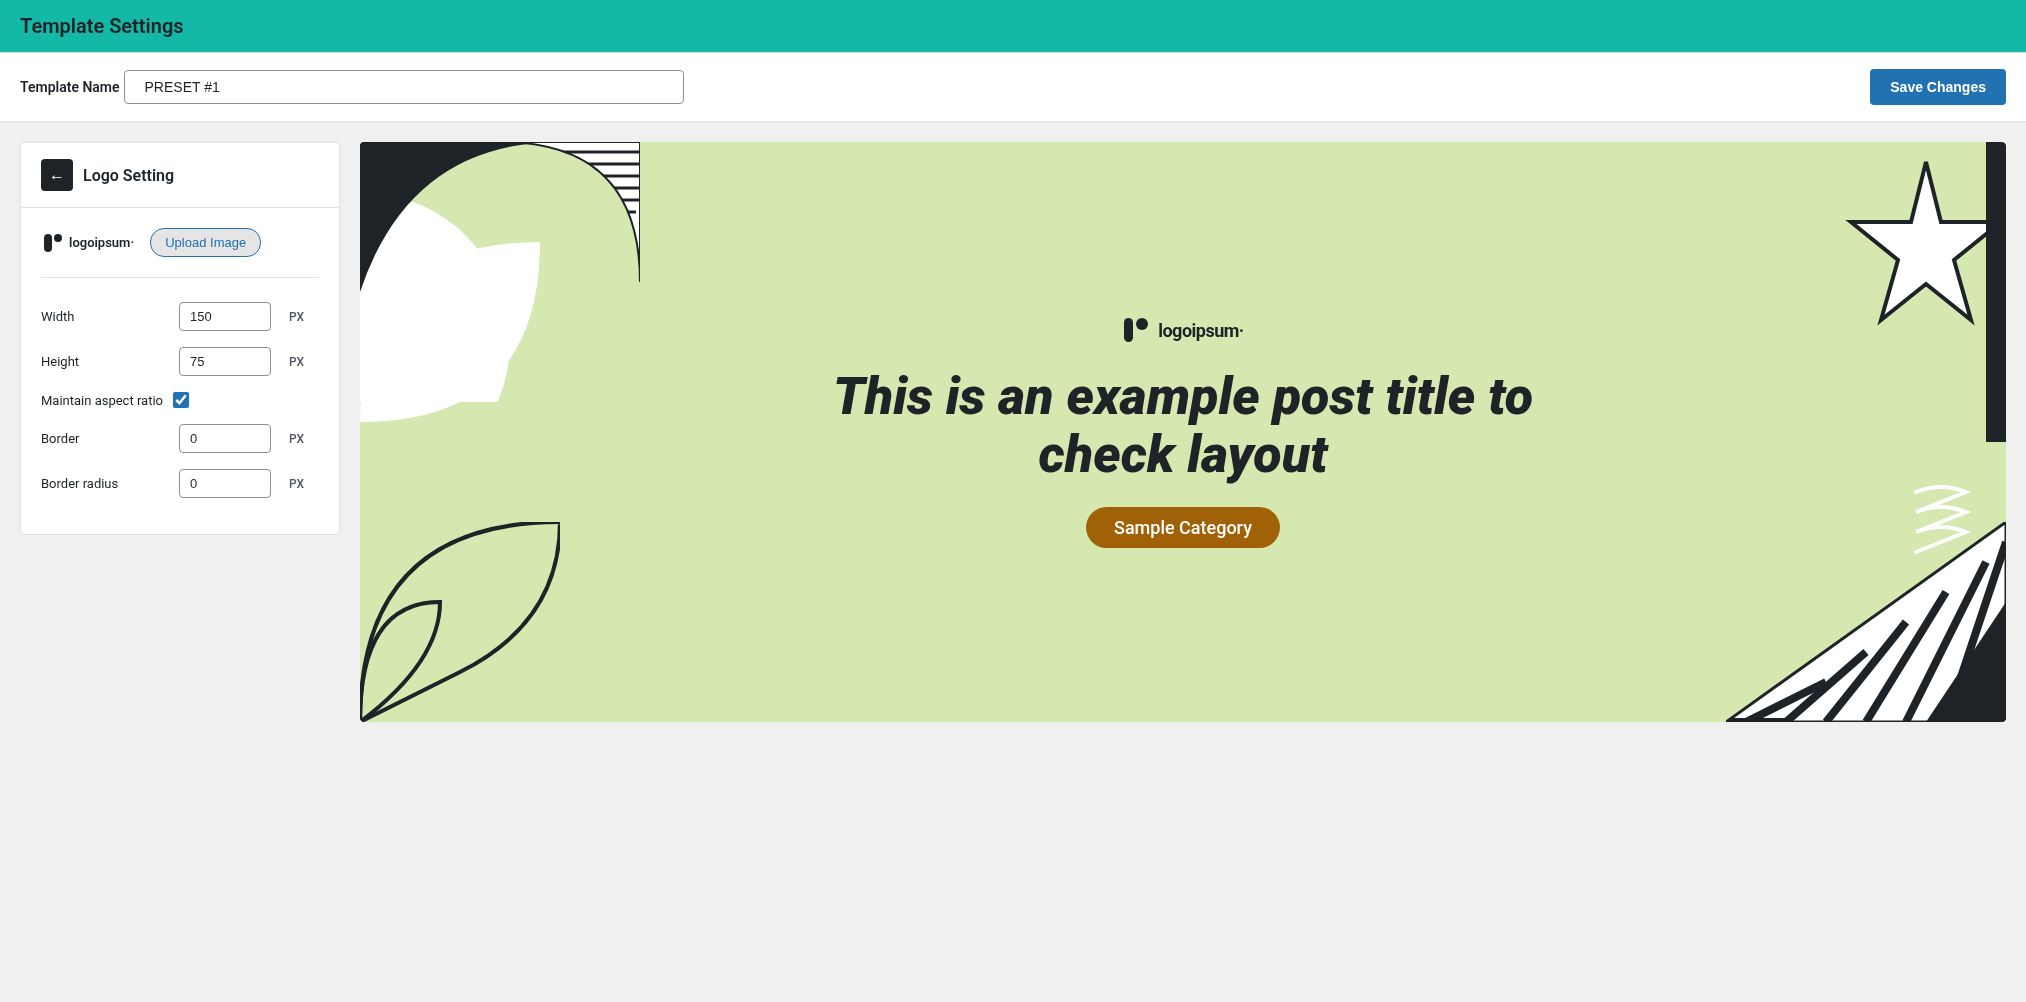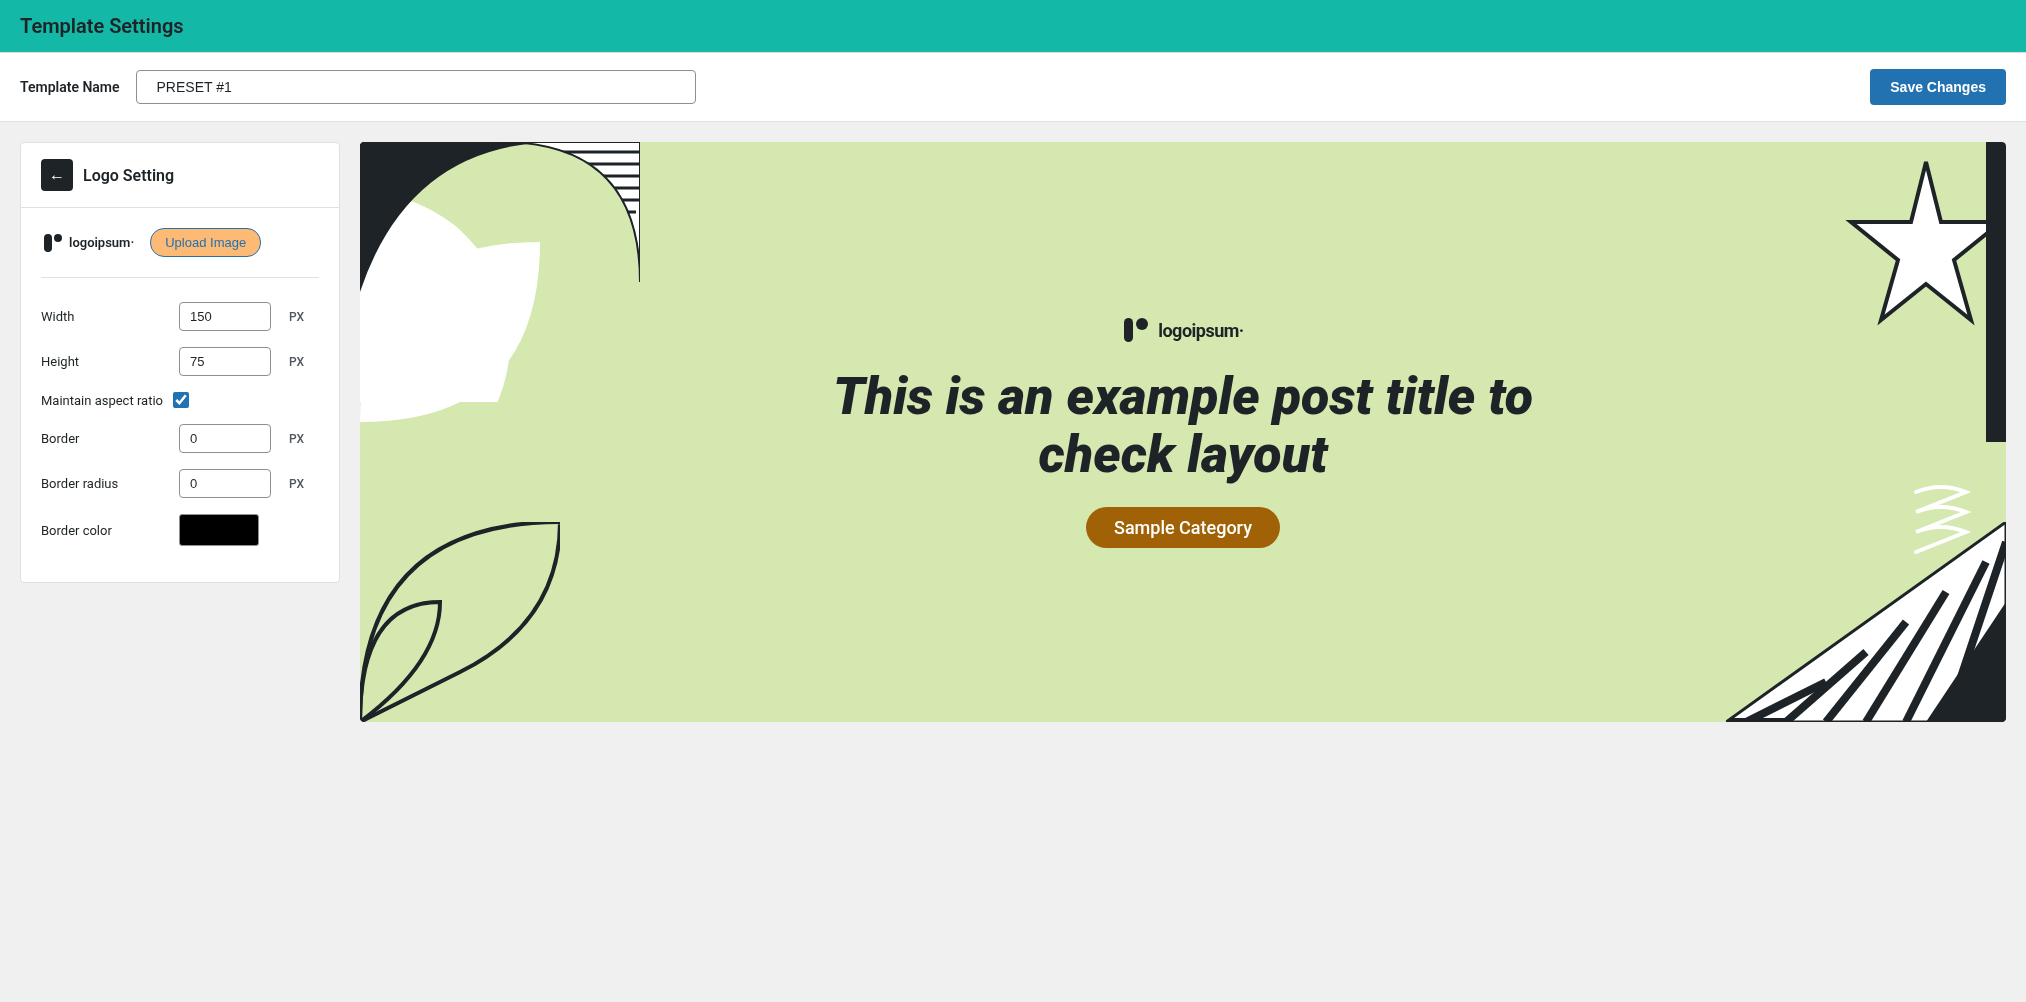--- a/index.html
+++ b/index.html
@@ -19,21 +19,21 @@
       font-size: 20px;
       font-weight: 600;
       color: #1d2327;
     }
 
     .top-bar {
       background: #fff;
       padding: 16px 20px;
       display: flex;
       align-items: center;
-      gap: 16px;
+      gap: 4px;
       border-bottom: 1px solid #e0e0e0;
     }
     .template-name-label {
       font-size: 14px;
       font-weight: 600;
       color: #1d2327;
       white-space: nowrap;
     }
     .template-name-input {
       flex: 1;
@@ -121,21 +121,21 @@
     .logo-icon {
       width: 24px;
       height: 24px;
     }
     .logo-text-preview {
       font-size: 13px;
       font-weight: 600;
       color: #1d2327;
     }
     .upload-btn {
-      background: #fdba74;
+      background: #e5e5e5;
       color: #2271b1;
       border: 1px solid #2271b1;
       padding: 6px 14px;
       border-radius: 14px;
       font-size: 13px;
       font-weight: 500;
       cursor: pointer;
     }
 
     
@@ -322,24 +322,20 @@
         <input class="form-input" type="text" value="0" style="">
         <span class="unit-label">PX</span>
       </div>
 
       <div class="form-row">
         <span class="form-label">Border radius</span>
         <input class="form-input" type="text" value="0" style="">
         <span class="unit-label">PX</span>
       </div>
 
-      <div class="form-row">
-        <span class="form-label">Border color</span>
-        <div class="color-swatch" style="background: #000000;"></div>
-      </div>
 
     </div>
   </div>
 
   <div class="right-preview">
     <div class="preview-canvas">
 
       <svg class="deco-tl" viewBox="0 0 260 260" xmlns="http://www.w3.org/2000/svg">
 
         <path d="M0 260 Q0 100 160 0 L260 0 L260 260 Z" fill="none"></path>

